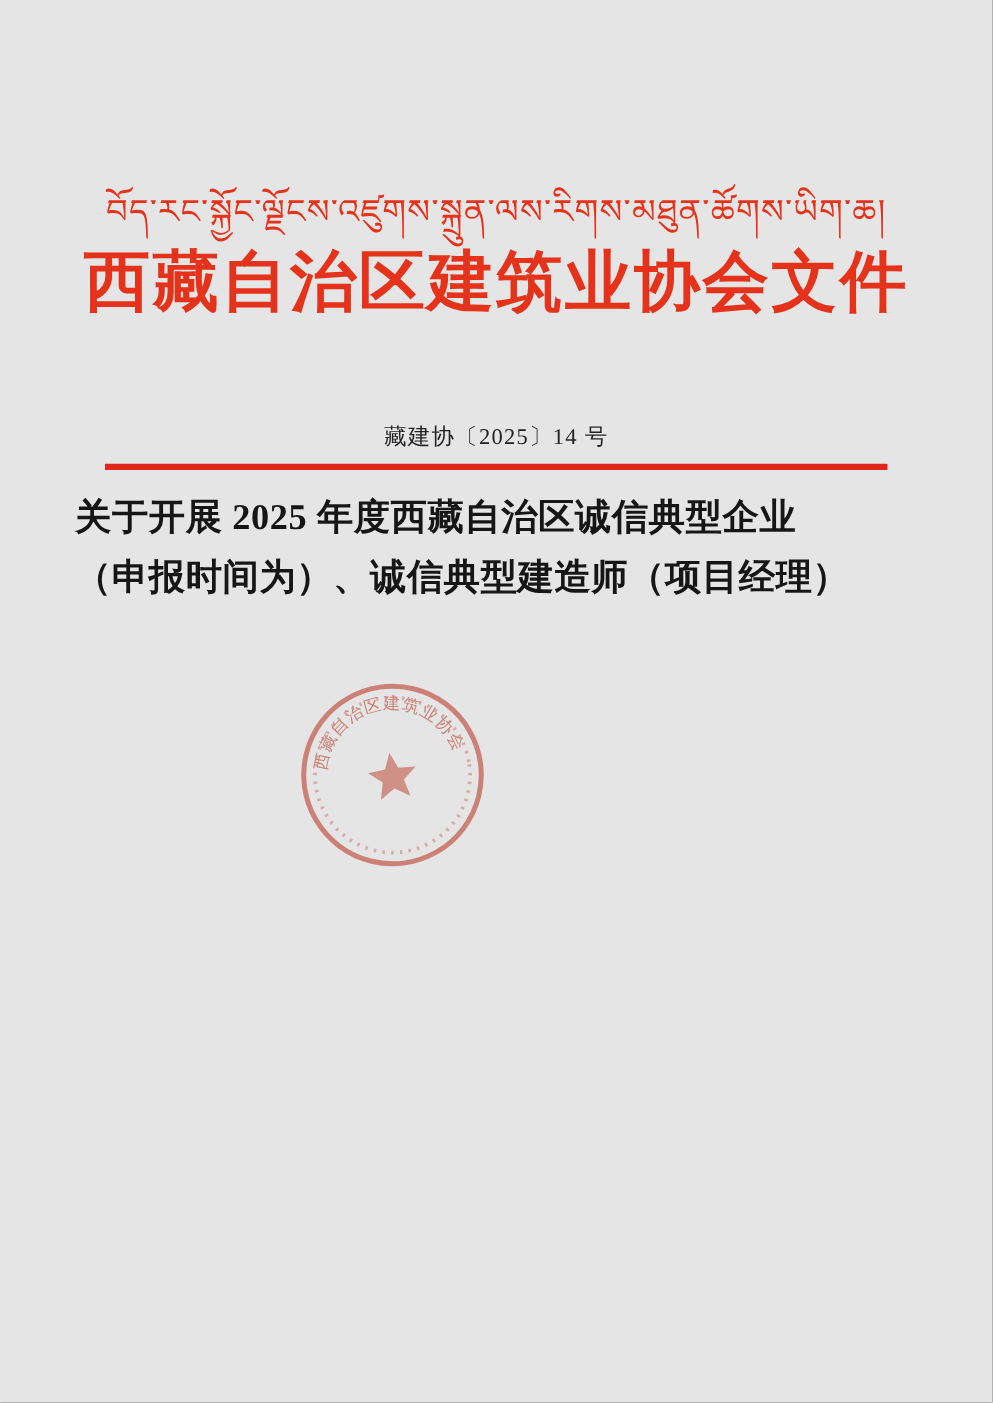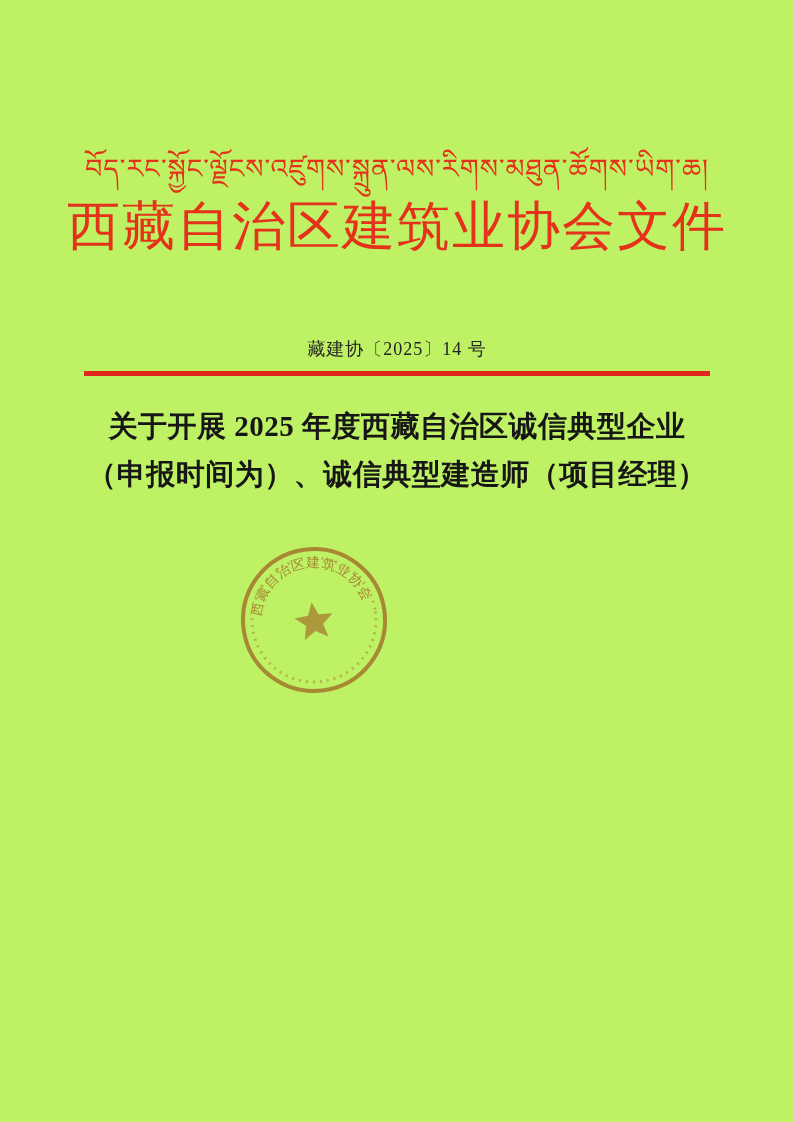--- a/index.html
+++ b/index.html
@@ -1,61 +1,61 @@
 <!DOCTYPE html>
 <html><head>
 <meta charset="utf-8">
 <style>
   html,body{margin:0;padding:0;background:#9a9a9a;}
   .page{
     position:relative;
     width:794px;height:1122px;
     margin:0 auto;
-    background:#bef264;
+    background:#e5e5e5;
     overflow:hidden;
     font-family:"Liberation Serif","DejaVu Serif",serif;
     color:#1f1f1f;
     box-shadow:0 0 6px rgba(0,0,0,.35);
   }
   
   .letterhead{padding-top:146px;text-align:center;}
   .tibetan-line{
     color:#e5321a;
     font-size:27px;
     line-height:46px;
     letter-spacing:1px;
     white-space:nowrap;
   }
   .masthead{
     margin:4px 0 0 0;
     color:#e5321a;
     font-size:53px;
     line-height:60px;
-    font-weight:normal;
+    font-weight:bold;
     letter-spacing:2px;
     white-space:nowrap;
   }
   .doc-number{
     margin-top:78px;
     text-align:center;
     font-size:18px;
     line-height:30px;
     color:#222;
     letter-spacing:1px;
   }
   .red-rule{
     margin:7px 84px 0 84px;
     height:5px;
     background:#e3261d;
     border:none;
   }
   
   .notice-title{
-    margin:26px 60px 0 60px;
-    text-align:center;
+    margin:14px 60px 0 60px;
+    text-align:left;
     font-size:29px;
     line-height:48px;
     font-weight:bold;
     color:#161616;
     letter-spacing:0.5px;
   }
   
   .body-text{
     position:relative;
     margin-top:22px;

